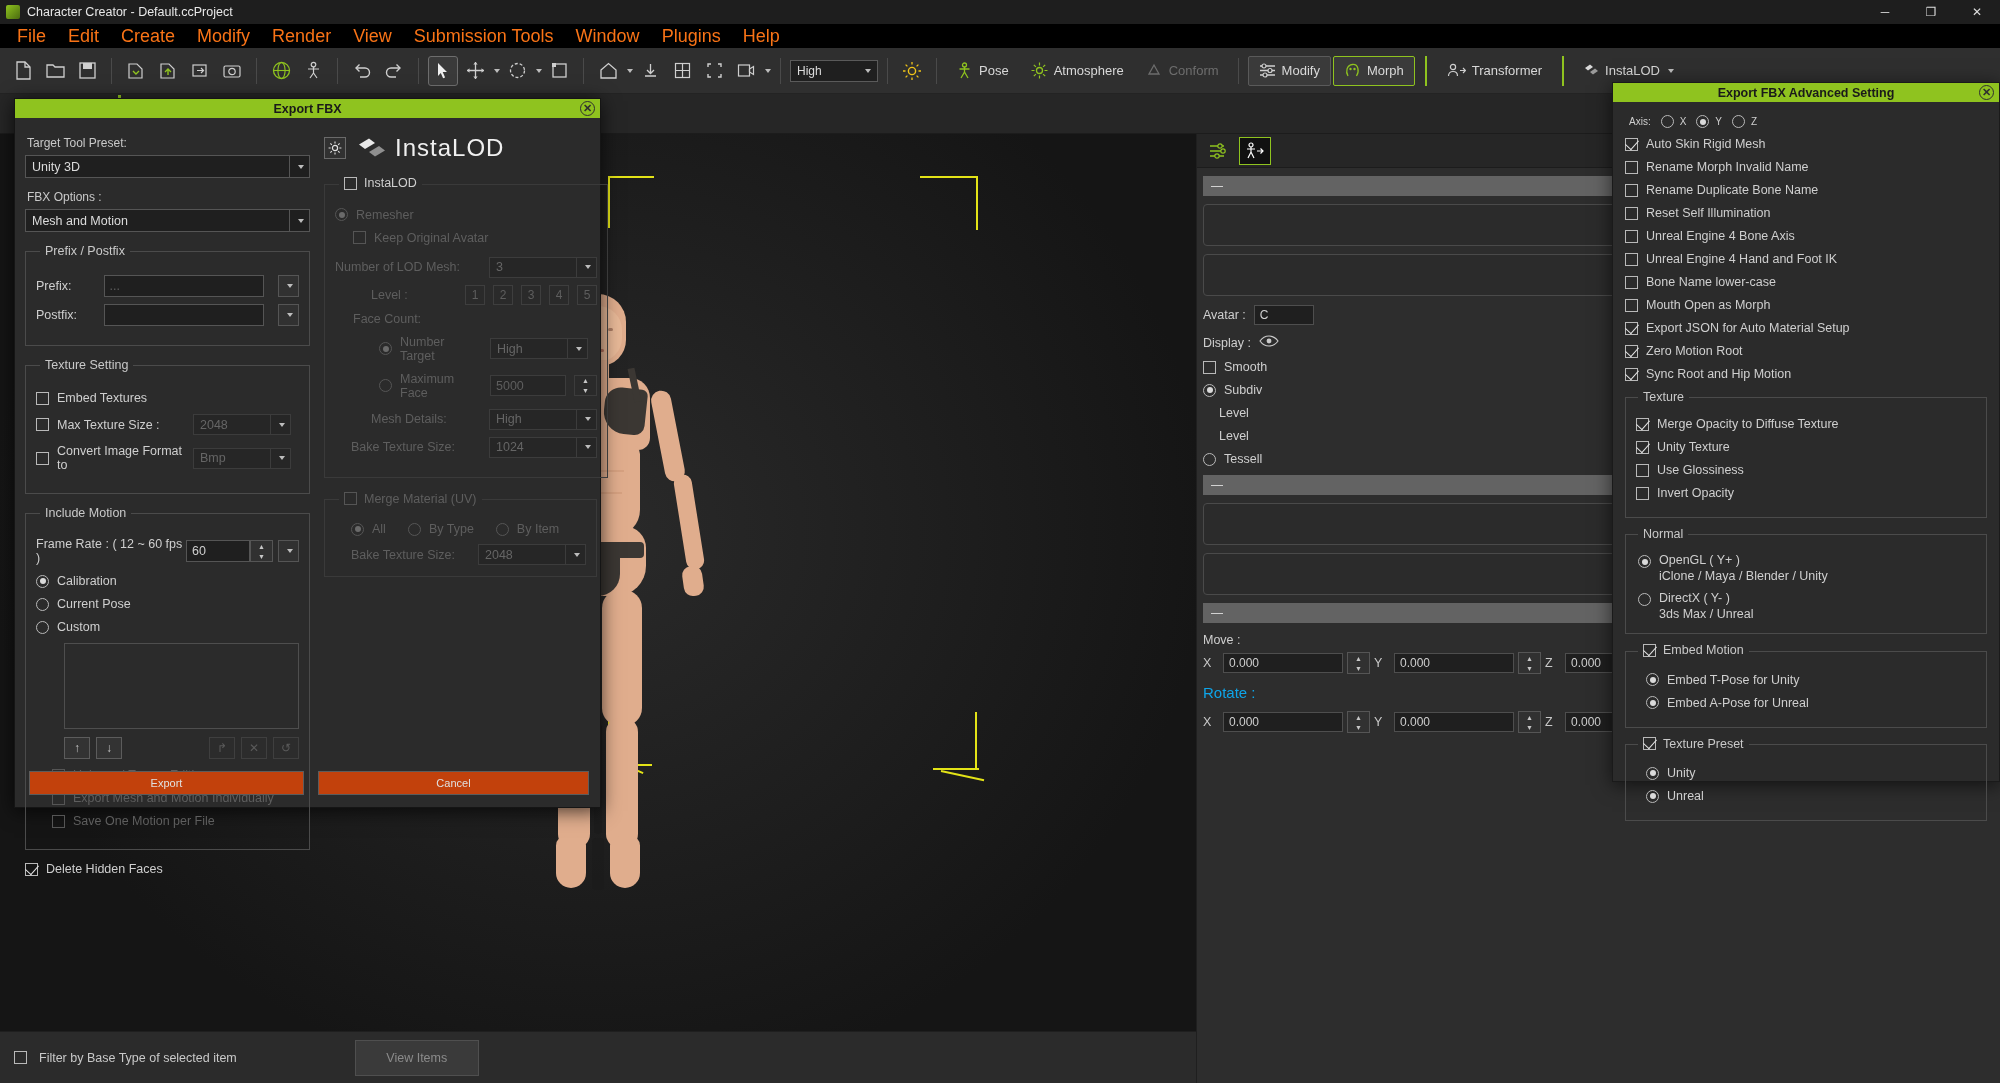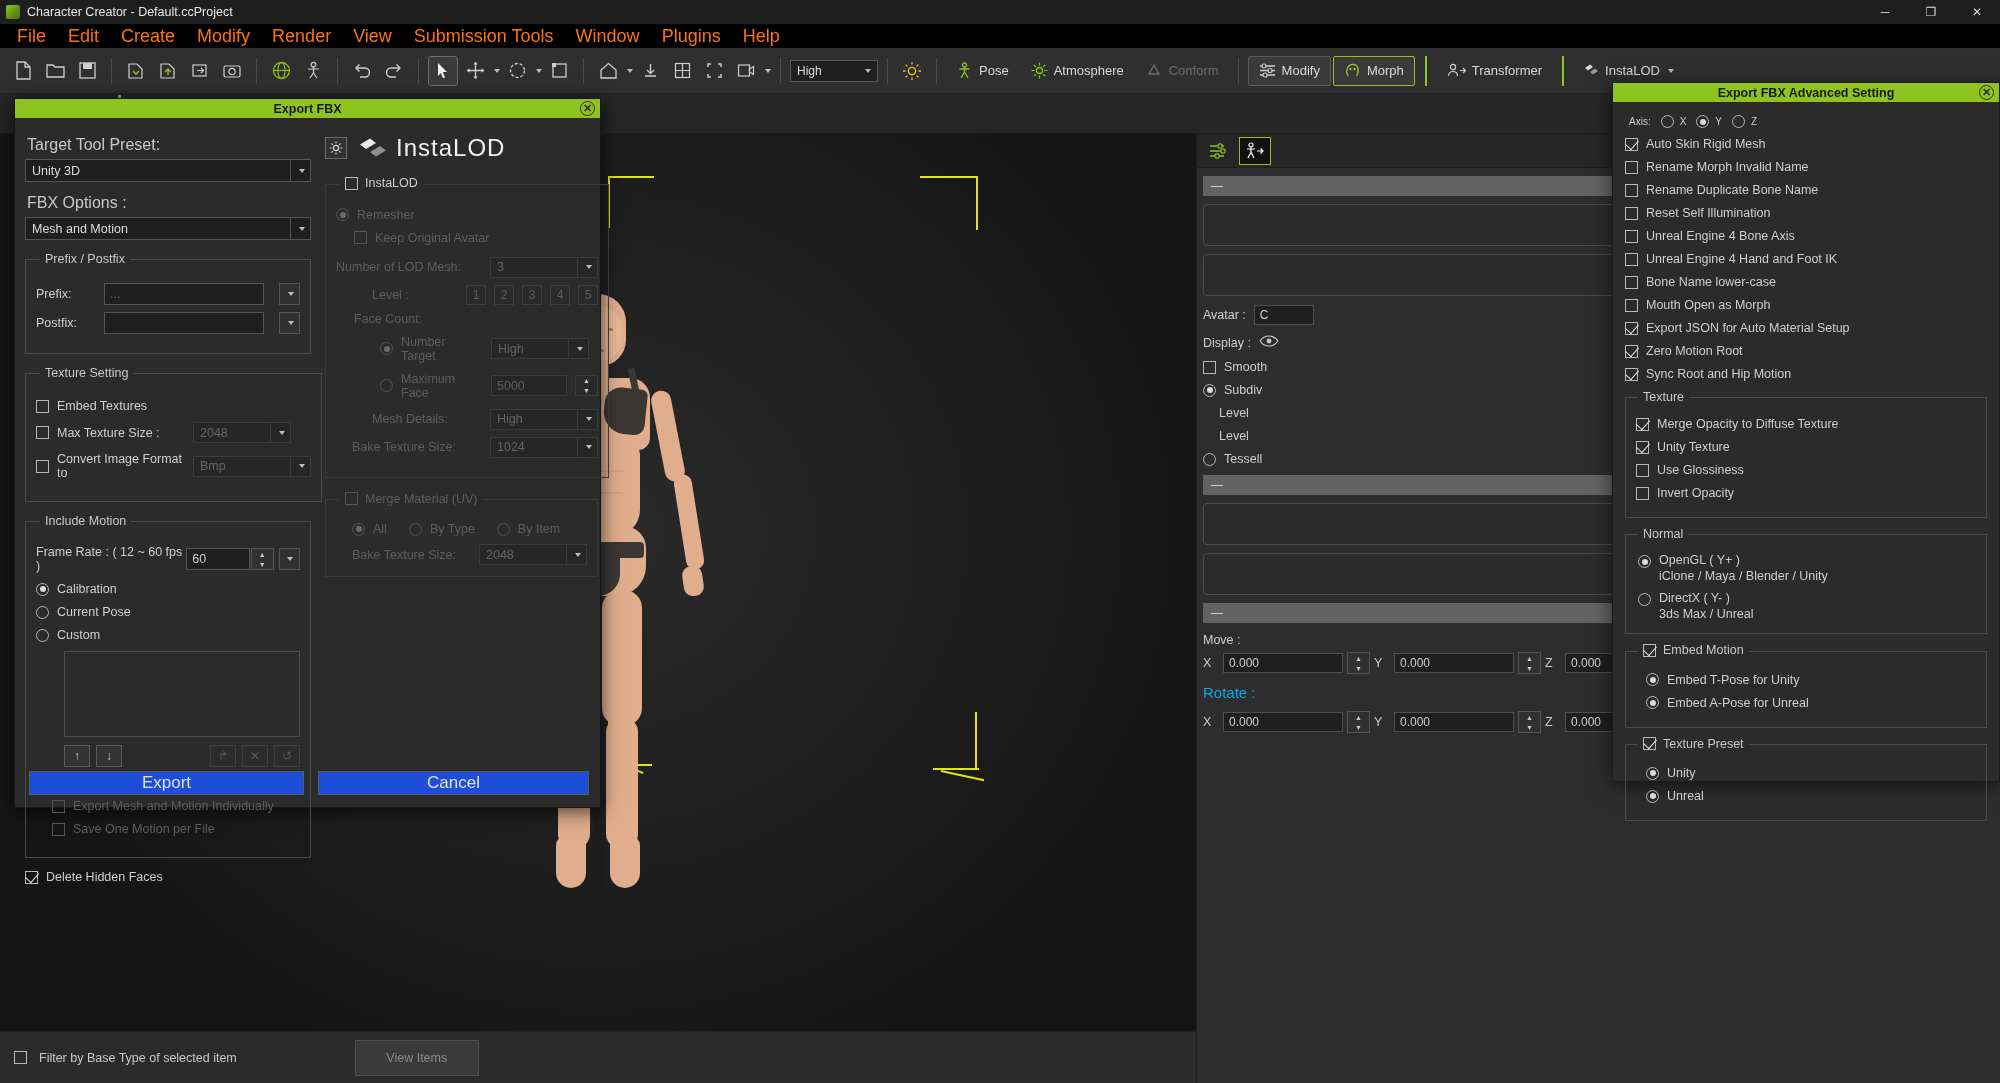--- a/index.html
+++ b/index.html
@@ -56,21 +56,21 @@
   .gl { position:absolute; background:#e3e317; }
 
   
   .dlg { position:absolute; left:14px; top:98px; width:587px; height:710px; background:#2b2b2b; border:1px solid #151515; box-shadow:0 3px 18px rgba(0,0,0,.7); }
   .dlg-title { height:19px; background:#8fc31f; color:#1a1a1a; font-weight:bold; font-size:12.5px; display:flex; align-items:center; justify-content:center; position:relative; }
   .dlg-close { position:absolute; right:5px; top:2px; width:15px;height:15px;border-radius:50%; border:1.4px solid #2f2f2f; display:flex;align-items:center;justify-content:center; font-size:11px; line-height:1; color:#2f2f2f; }
   .dlg-body { display:flex; padding:12px 10px 0 10px; gap:14px; }
   .col-left { width:286px; }
   .col-right { width:273px; }
 
-  .fld-label { font-size:16px; color:#c9c9c9; margin:6px 0 5px 2px; }
+  .fld-label { font-size:12px; color:#c9c9c9; margin:6px 0 5px 2px; }
   .combo { width:100%; height:23px; background:#1f1f1f; border:1px solid #555; display:flex; align-items:center; padding:0 6px; font-size:12.5px; color:#dcdcdc; position:relative; }
   .combo .arrow { position:absolute; right:0; top:0; width:20px; height:100%; display:flex;align-items:center;justify-content:center; border-left:1px solid #555; }
   .combo.dim { color:#656565; border-color:#3c3c3c; background:#262626; }
   .combo.dim .arrow { border-left-color:#3c3c3c; }
 
   fieldset.grp { border:1px solid #4b4b4b; margin-top:12px; padding:10px 10px 12px 10px; }
   fieldset.grp > legend { font-size:12.5px; color:#c9c9c9; padding:0 5px; margin-left:4px; }
   fieldset.grp.dim { border-color:#3a3a3a; }
   fieldset.grp.dim > legend { color:#5e5e5e; }
 
@@ -92,21 +92,21 @@
 
   .cb-row { display:flex; align-items:center; gap:8px; margin:9px 0; font-size:12.5px; color:#cfcfcf; }
   .cb-row.dim { color:#5e5e5e; }
 
   .spin { width:23px; height:22px; border:1px solid #555; background:#313131; display:flex; flex-direction:column; }
   .spin div { flex:1; display:flex; align-items:center; justify-content:center; font-size:7px; color:#c7c7c7; }
   .listbox { height:86px; border:1px solid #4e4e4e; background:#2b2b2b; margin-left:28px; }
   .minibtn { width:26px; height:22px; border:1px solid #5c5c5c; background:#333; display:flex; align-items:center; justify-content:center; color:#c2c2c2; font-size:12px; }
   .minibtn.dim { border-color:#3f3f3f; color:#5a5a5a; background:#2c2c2c; }
 
-  .bigbtn { height:24px; border:1px solid #5c5c5c; background:#1d4ed8; display:flex; align-items:center; justify-content:center; font-size:17px; color:#e0e0e0; }
+  .bigbtn { height:24px; border:1px solid #5c5c5c; background:#c2410c; display:flex; align-items:center; justify-content:center; font-size:11px; color:#e0e0e0; }
 
   .instalod-logo { display:flex; align-items:center; gap:9px; }
   .il-text { font-size:24px; letter-spacing:1px; color:#f0f0f0; font-family:"Liberation Sans",sans-serif; }
   .gear-btn { width:22px;height:22px;border:1px solid #6a6a6a;background:#313131;display:flex;align-items:center;justify-content:center; }
   .lvlbtn { width:20px;height:20px;border:1px solid #3e3e3e;background:#2a2a2a;display:flex;align-items:center;justify-content:center;font-size:12px;color:#5e5e5e; }
 
   
   .rightdock { position:absolute; left:1196px; top:134px; width:804px; height:949px; background:#2d2d2d; border-left:1px solid #1f1f1f; }
   .rd-tabs { height:34px; background:#262626; display:flex; align-items:center; padding-left:6px; gap:4px; border-bottom:1px solid #1c1c1c; }
   .rd-tab { width:32px; height:28px; display:flex; align-items:center; justify-content:center; }
@@ -635,21 +635,21 @@
             <span class="combo dim" style="width:98px;height:21px">
               <span>2048</span>
               <span class="arrow">
                   <span class="caret"></span>
                 </span>
             </span>
           </div>
           <div class="cb-row">
             <span class="cbox"></span>
             <span style="width:128px">Convert Image Format to</span>
-            <span class="combo dim" style="width:118px;height:21px">
+            <span class="combo dim" style="width:98px;height:21px">
               <span>Bmp</span>
               <span class="arrow">
                   <span class="caret"></span>
                 </span>
             </span>
           </div>
         </fieldset>
 
         <fieldset class="grp">
           <legend>Include Motion</legend>

